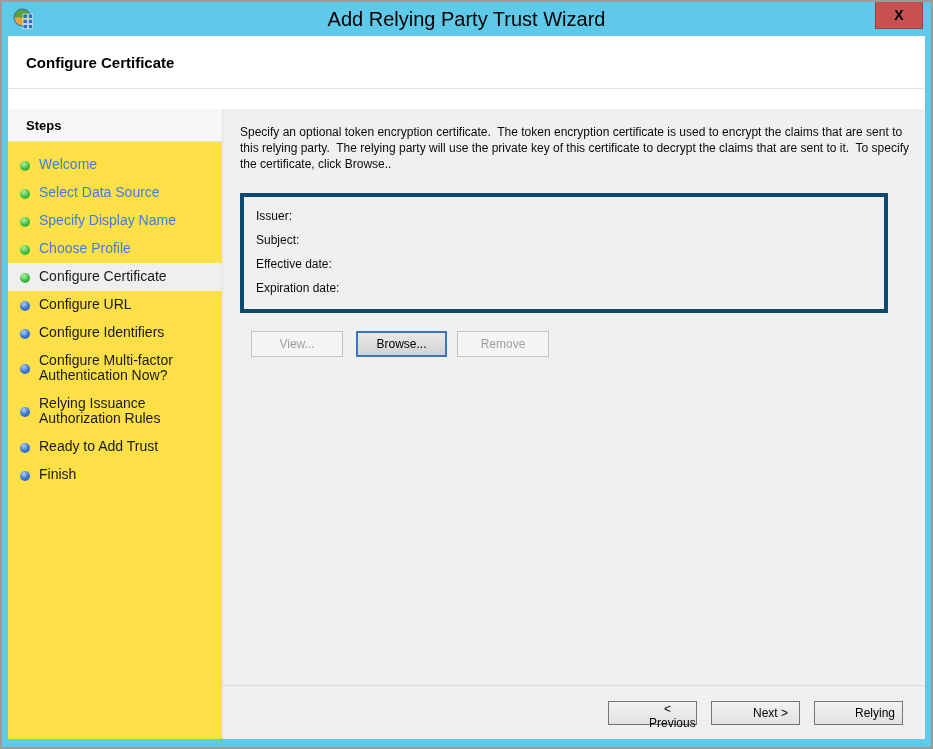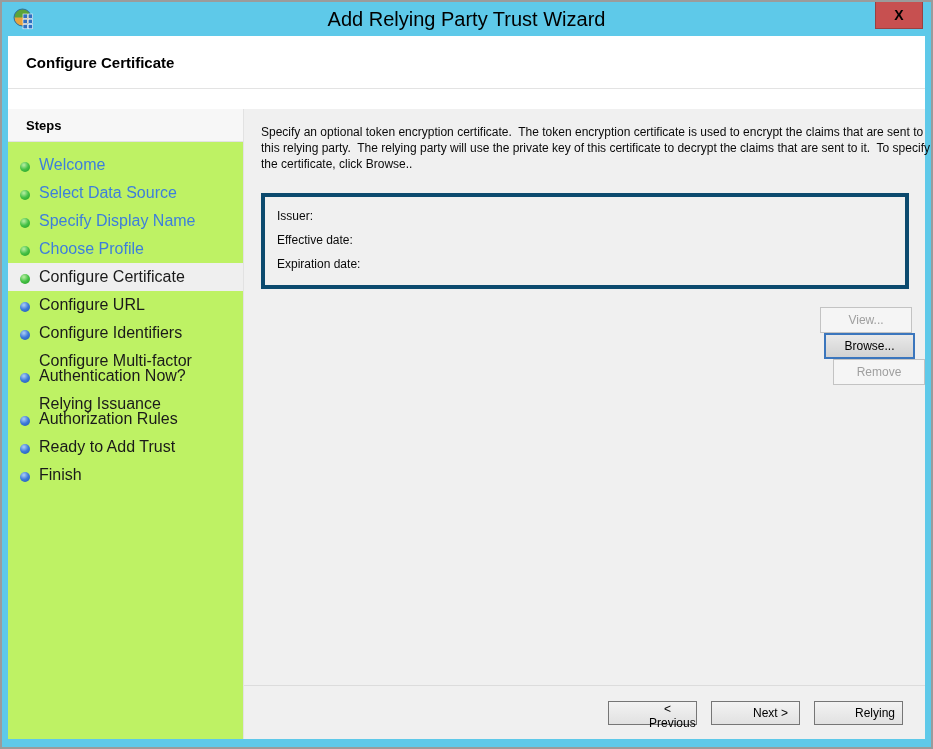--- a/index.html
+++ b/index.html
@@ -48,35 +48,35 @@
     border-bottom: 1px solid #e3e3e3;
     display: flex; align-items: center;
     padding-left: 18px;
   }
   .page-header h1 { margin: 0; font-size: 15px; font-weight: bold; color: #000; }
 
   .body { flex: 1; display: flex; min-height: 0; }
 
   
   .sidebar {
-    width: 236px; flex: none;
-    background: #bef264;
+    width: 215px; flex: none;
+    background: #fde047;
     border-right: 1px solid #e2e2e2;
   }
   .steps-heading {
     font-weight: bold; font-size: 13px; color: #000;
     padding: 9px 0 8px 18px;
     background: #f7f7f7;
     border-bottom: 1px solid #e3e3e3;
   }
   .steps { list-style: none; margin: 9px 0 0 0; padding: 0; }
   .step {
-    display: flex; align-items: flex-end; gap: 9px;
+    display: flex; align-items: center; gap: 9px;
     padding: 6px 8px 7px 12px;
-    font-size: 16px; line-height: 15px; color: #1a1a1a;
+    font-size: 14px; line-height: 15px; color: #1a1a1a;
   }
   .step.current { background: #efefef; }
   .step .orb {
     width: 10px; height: 10px; border-radius: 50%;
     flex: none; margin-top: 2px;
   }
   .orb.green { background: radial-gradient(circle at 38% 30%, #a9e896 8%, #47c247 48%, #1f9a1f 100%); }
   .orb.blue  { background: radial-gradient(circle at 38% 30%, #9cc3f2 8%, #3e7bd9 48%, #1c56b0 100%); }
   .step.completed .step-label { color: #3d7edc; cursor: pointer; }
   .step-label { max-width: 172px; }
@@ -90,21 +90,21 @@
     white-space: pre-wrap;
   }
   .cert-box {
     width: 648px;
     border: 4px solid #0c4a6e;
     padding: 7px 12px 9px 12px;
     background: #f0f0f0;
   }
   .cert-row { font-size: 12px; line-height: 16px; padding: 4px 0; color: #0a0a0a; }
 
-  .cert-buttons { margin-top: 18px; display: flex; align-items: flex-end; flex-direction: column; }
+  .cert-buttons { margin-top: 18px; display: flex; align-items: flex-end; }
   button { font-family: "Liberation Sans", sans-serif; }
   .btn {
     height: 26px; min-width: 92px; font-size: 12px;
     padding: 0 10px; cursor: default;
   }
   .btn.disabled {
     background: #f5f5f5;
     border: 1px solid #c3c3c3;
     color: #9f9f9f;
   }
@@ -212,20 +212,21 @@
           </li>
         </ul>
       </aside>
 
       <section class="main">
         <div class="main-content">
           <p class="description">Specify an optional token encryption certificate.  The token encryption certificate is used to encrypt the claims that are sent to this relying party.  The relying party will use the private key of this certificate to decrypt the claims that are sent to it.  To specify the certificate, click Browse..</p>
 
           <div class="cert-box">
             <div class="cert-row">Issuer:</div>
+            <div class="cert-row">Subject:</div>
             <div class="cert-row">Effective date:</div>
             <div class="cert-row">Expiration date:</div>
           </div>
 
           <div class="cert-buttons">
             <button class="btn disabled view" disabled="">View...</button>
             <button class="btn default">Browse...</button>
             <button class="btn disabled" disabled="">Remove</button>
           </div>
         </div>

